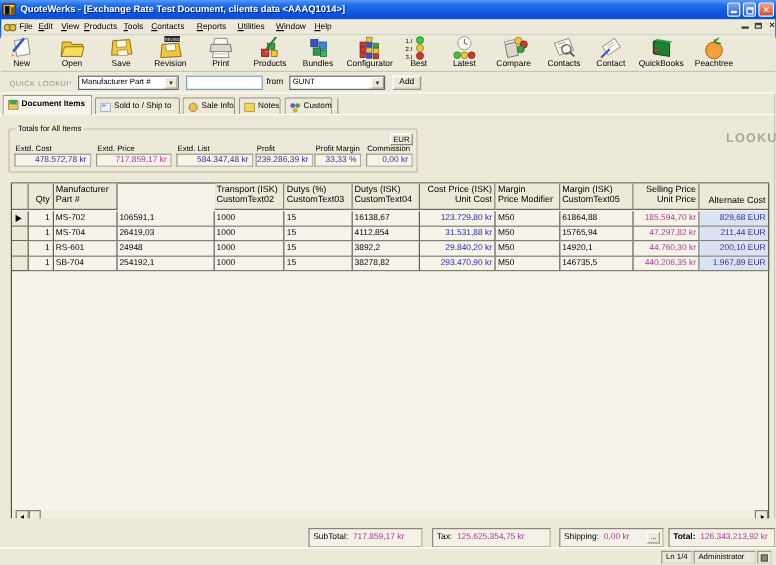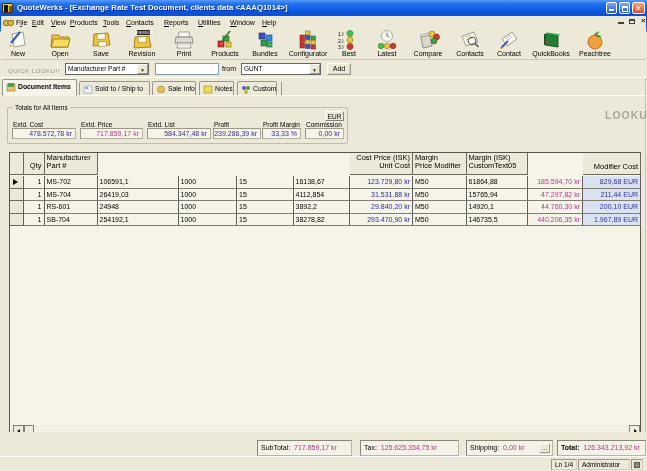--- a/index.html
+++ b/index.html
@@ -334,25 +334,29 @@
   <div class="fbox navy" style="left:261px;width:39px;">33,33 %</div>
   <div class="flabel" style="left:305px;">Commission</div>
   <div class="fbox navy" style="left:304px;width:39px;">0,00 kr</div>
   <div id="eurbtn">EUR</div>
   <div id="quotewm">LOOKUP</div>
 
   <div id="grid">
       <div class="hcell" style="left:0px;width:14px;"><br></div>
       <div class="hcell r" style="left:14px;width:20.5px;"><br>Qty</div>
       <div class="hcell" style="left:34.5px;width:53px;">Manufacturer<br>Part #</div>
+      <div class="hcell" style="left:168.5px;width:58.5px;">Transport (ISK)<br>CustomText02</div>
+      <div class="hcell" style="left:227px;width:56.5px;">Dutys (%)<br>CustomText03</div>
+      <div class="hcell" style="left:283.5px;width:56.5px;">Dutys (ISK)<br>CustomText04</div>
       <div class="hcell r" style="left:340px;width:63px;">Cost Price (ISK)<br>Unit Cost</div>
       <div class="hcell" style="left:403px;width:53.5px;">Margin<br>Price Modifier</div>
       <div class="hcell" style="left:456.5px;width:61px;">Margin (ISK)<br>CustomText05</div>
+      <div class="hcell r" style="left:517.5px;width:55.5px;">Selling Price<br>Unit Price</div>
       <div class="hcell r b" style="left:573px;width:58px;">
-        <span style="width:100%;text-align:right;">Modifier Cost</span>
+        <span style="width:100%;text-align:right;">Alternate Cost</span>
       </div>
       <div class="dcell sel" style="left: 0px; top: 23px; width: 14px; background: rgb(236, 233, 216); border-bottom: 1px solid rgb(106, 106, 94);">
         <div id="rowptr"></div>
       </div>
       <div class="dcell r" style="left:14px;top:23px;width:20.5px;">1</div>
       <div class="dcell" style="left:34.5px;top:23px;width:53px;">MS-702</div>
       <div class="dcell" style="left:87.5px;top:23px;width:81px;">106591,1</div>
       <div class="dcell" style="left:168.5px;top:23px;width:58.5px;">1000</div>
       <div class="dcell" style="left:227px;top:23px;width:56.5px;">15</div>
       <div class="dcell" style="left:283.5px;top:23px;width:56.5px;">16138,67</div>

